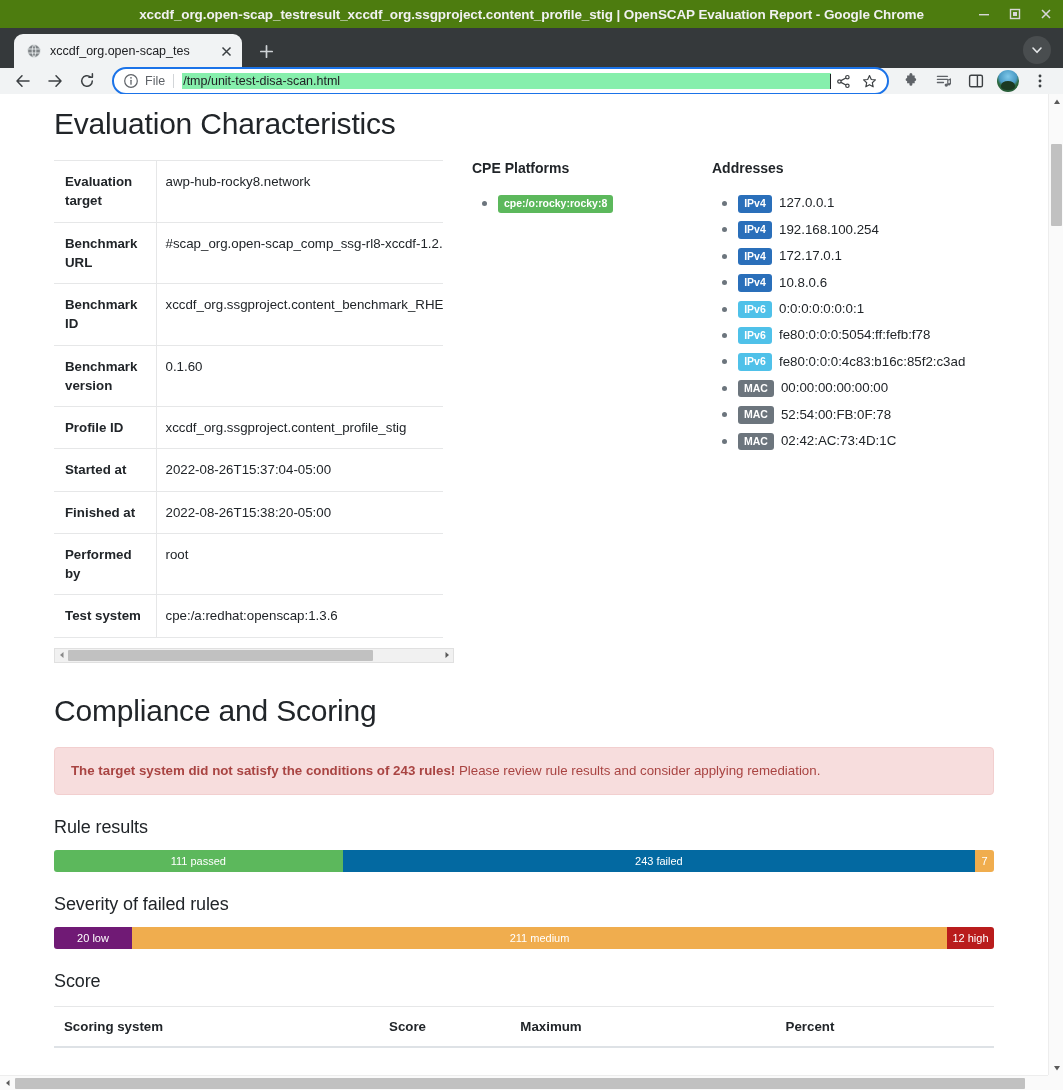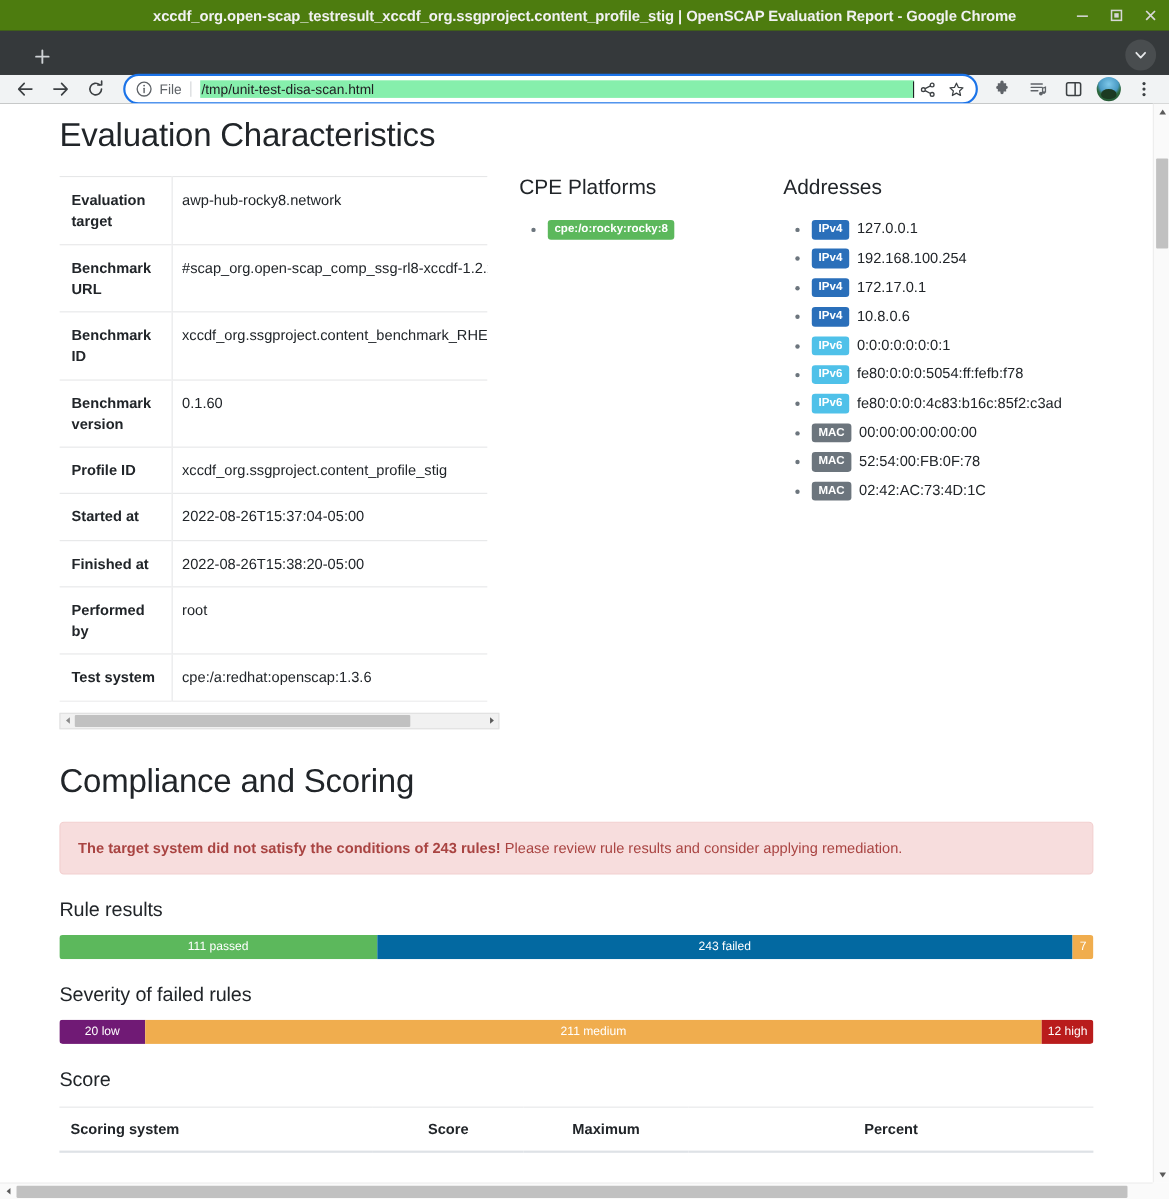--- a/index.html
+++ b/index.html
@@ -132,21 +132,21 @@
 
   h1.sect {
     font-size: 30px; font-weight: normal; color: #212529;
     letter-spacing: -0.2px; line-height: 1.2;
   }
   h2.sub {
     font-size: 18px; font-weight: normal; color: #212529;
     letter-spacing: -0.1px;
   }
   h3.col {
-    font-size: 19px; font-weight: normal; color: #212529;
+    font-size: 14px; font-weight: bold; color: #212529;
   }
 
   
   .char-row {
     display: flex; align-items: flex-start;
     margin-top: 18px;
   }
   .table-wrap {
     width: 389px; flex: none; overflow: hidden; position: relative;
   }
@@ -288,20 +288,34 @@
       </div>
       <div class="win-btn">
         <svg width="14" height="14" viewBox="0 0 14 14">
             <path d="M3 3 L11 11 M11 3 L3 11" stroke="#d7d7d7" stroke-width="1.6" fill="none"></path>
           </svg>
       </div>
     </div>
   </div>
 
   <div class="tabstrip">
+    <div class="tab">
+      <span class="tab-favicon">
+        <svg width="16" height="16" viewBox="0 0 16 16">
+          <circle cx="8" cy="8" r="6.4" fill="#7d8285"></circle>
+          <path d="M8 1.6 a6.4 6.4 0 0 0 0 12.8 a6.4 6.4 0 0 0 0 -12.8 z M2.4 6 h11.2 M2.4 10 h11.2 M8 1.6 c-2.4 2.4 -2.4 10 0 12.8 c2.4 -2.8 2.4 -10.4 0 -12.8z" fill="none" stroke="#eceff1" stroke-width="0.9"></path>
+        </svg>
+      </span>
+      <span class="tab-title">xccdf_org.open-scap_tes</span>
+      <span class="tab-close">
+        <svg width="11" height="11" viewBox="0 0 11 11">
+            <path d="M1.5 1.5 L9.5 9.5 M9.5 1.5 L1.5 9.5" stroke="#3c4043" stroke-width="1.5" fill="none"></path>
+          </svg>
+      </span>
+    </div>
     <div class="newtab">
       <svg width="15" height="15" viewBox="0 0 15 15">
           <path d="M7.5 1.8 V13.2 M1.8 7.5 H13.2" stroke="#cfd3d6" stroke-width="1.7" fill="none" stroke-linecap="round"></path>
         </svg>
     </div>
     <div class="tabstrip-right">
       <svg width="14" height="14" viewBox="0 0 14 14">
           <path d="M3 5 L7 9.3 L11 5" stroke="#e6e8ea" stroke-width="1.6" fill="none" stroke-linecap="round" stroke-linejoin="round"></path>
         </svg>
     </div>

